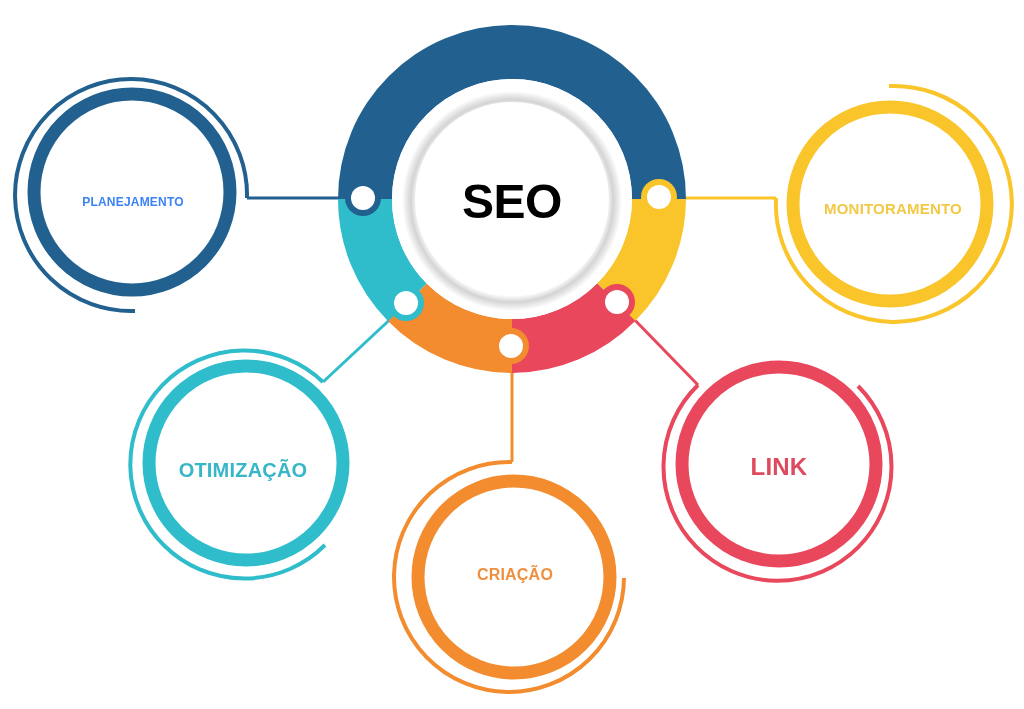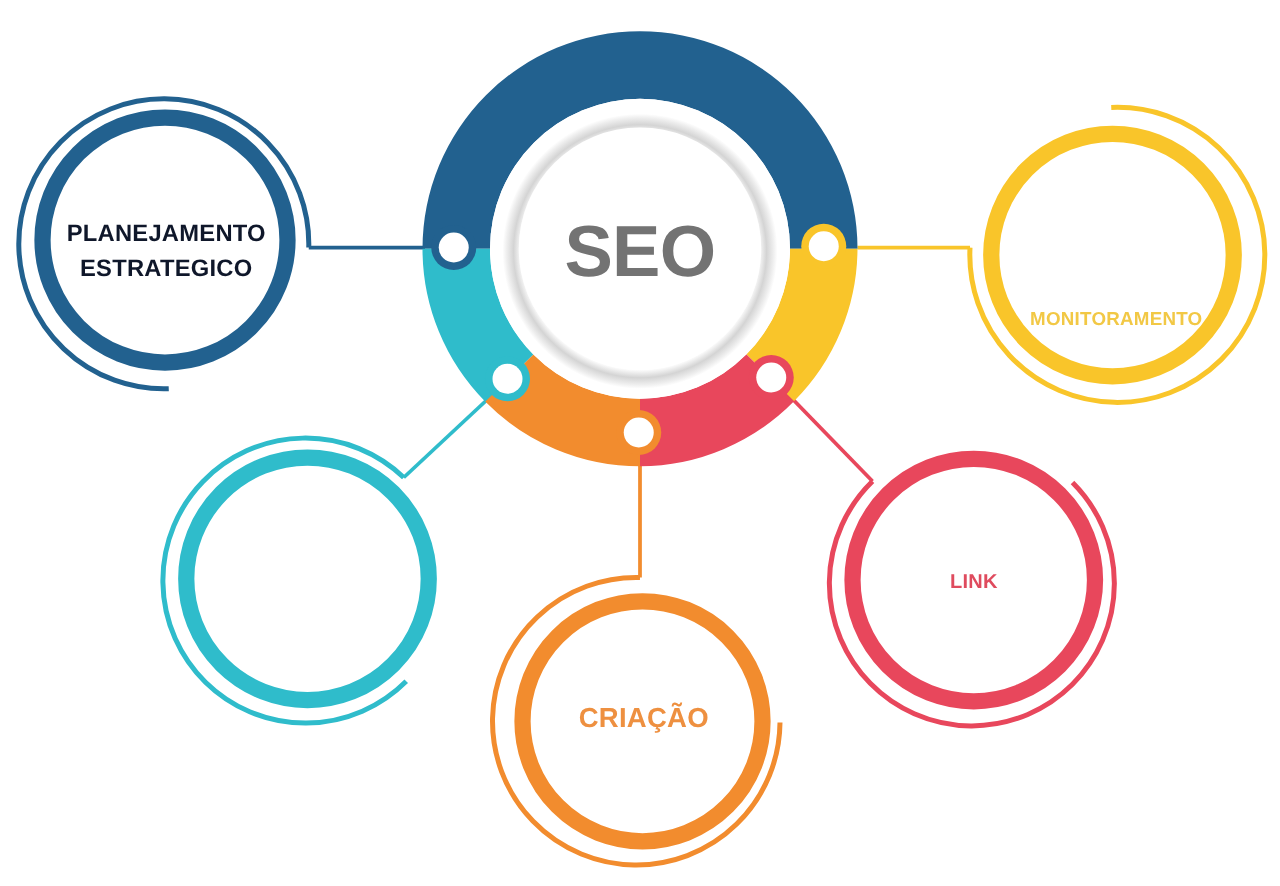--- a/index.html
+++ b/index.html
@@ -1,25 +1,25 @@
 <!DOCTYPE html>
 <html><head>
 <meta charset="utf-8">
 <style>
   html, body { margin: 0; padding: 0; background: #ffffff; }
   body { width: 1024px; height: 709px; position: relative; overflow: hidden; font-family: "Liberation Sans", "DejaVu Sans", sans-serif; }
   #diagram { position: absolute; left: 0; top: 0; width: 1024px; height: 709px; }
   .label { position: absolute; text-align: center; font-family: "Liberation Sans", "DejaVu Sans", sans-serif; font-weight: bold; letter-spacing: 0.2px; white-space: nowrap; transform: translate(-50%, -50%); }
   .label span { display: block; }
-  .hub-title { position: absolute; left: 512px; top: 201px; transform: translate(-50%, -50%); font-family: "Liberation Sans", "DejaVu Sans", sans-serif; font-weight: bold; font-size: 58px; color: #737373; letter-spacing: -0.5px; }
-  .lbl-planejamento { left: 133px; top: 202px; font-size: 19px; line-height: 28px; color: #0f172a; }
-  .lbl-monitoramento { left: 893px; top: 209px; font-size: 15px; line-height: 28px; color: #f2c845; margin-top: 47px; }
+  .hub-title { position: absolute; left: 512px; top: 201px; transform: translate(-50%, -50%); font-family: "Liberation Sans", "DejaVu Sans", sans-serif; font-weight: bold; font-size: 48px; color: #000000; letter-spacing: -0.5px; }
+  .lbl-planejamento { left: 133px; top: 202px; font-size: 12px; line-height: 28px; color: #3b82f6; }
+  .lbl-monitoramento { left: 893px; top: 209px; font-size: 15px; line-height: 28px; color: #f2c845; }
   .lbl-otimizacao { left: 243px; top: 470px; font-size: 20px; line-height: 37px; color: #36b6c6; }
-  .lbl-criacao { left: 515px; top: 574px; font-size: 22px; line-height: 37px; color: #ee9040; }
-  .lbl-link { left: 779px; top: 466px; font-size: 16px; line-height: 37px; color: #df4b5e; }
+  .lbl-criacao { left: 515px; top: 574px; font-size: 16px; line-height: 37px; color: #ee9040; }
+  .lbl-link { left: 779px; top: 466px; font-size: 24px; line-height: 37px; color: #df4b5e; }
 </style>
 </head>
 <body>
 
 <svg id="diagram" viewBox="0 0 1024 709" xmlns="http://www.w3.org/2000/svg">
 
   <g fill="none" stroke-width="3">
     <path d="M340 198 L247 198" stroke="#22618f"></path>
     <path d="M686 198 L776 198" stroke="#f9c52a"></path>
     <path d="M398 312 L323 382" stroke="#2fbccb"></path>
@@ -83,28 +83,28 @@
   <g fill="none">
     <circle cx="779" cy="464" r="97" stroke="#e8475c" stroke-width="13"></circle>
     <path stroke="#e8475c" stroke-width="4" d="M698 385 A114 114 0 1 0 858 386"></path>
   </g>
 </svg>
 
 <div class="hub-title">SEO</div>
 
 <div class="label lbl-planejamento">
   <span>PLANEJAMENTO</span>
-  <span>ESTRATEGICO</span>
 </div>
 
 <div class="label lbl-monitoramento">
   <span>MONITORAMENTO</span>
 </div>
 
 <div class="label lbl-otimizacao">
+  <span>OTIMIZAÇÃO</span>
 </div>
 
 <div class="label lbl-criacao">
   <span>CRIAÇÃO</span>
 </div>
 
 <div class="label lbl-link">
   <span>LINK</span>
 </div>
 

